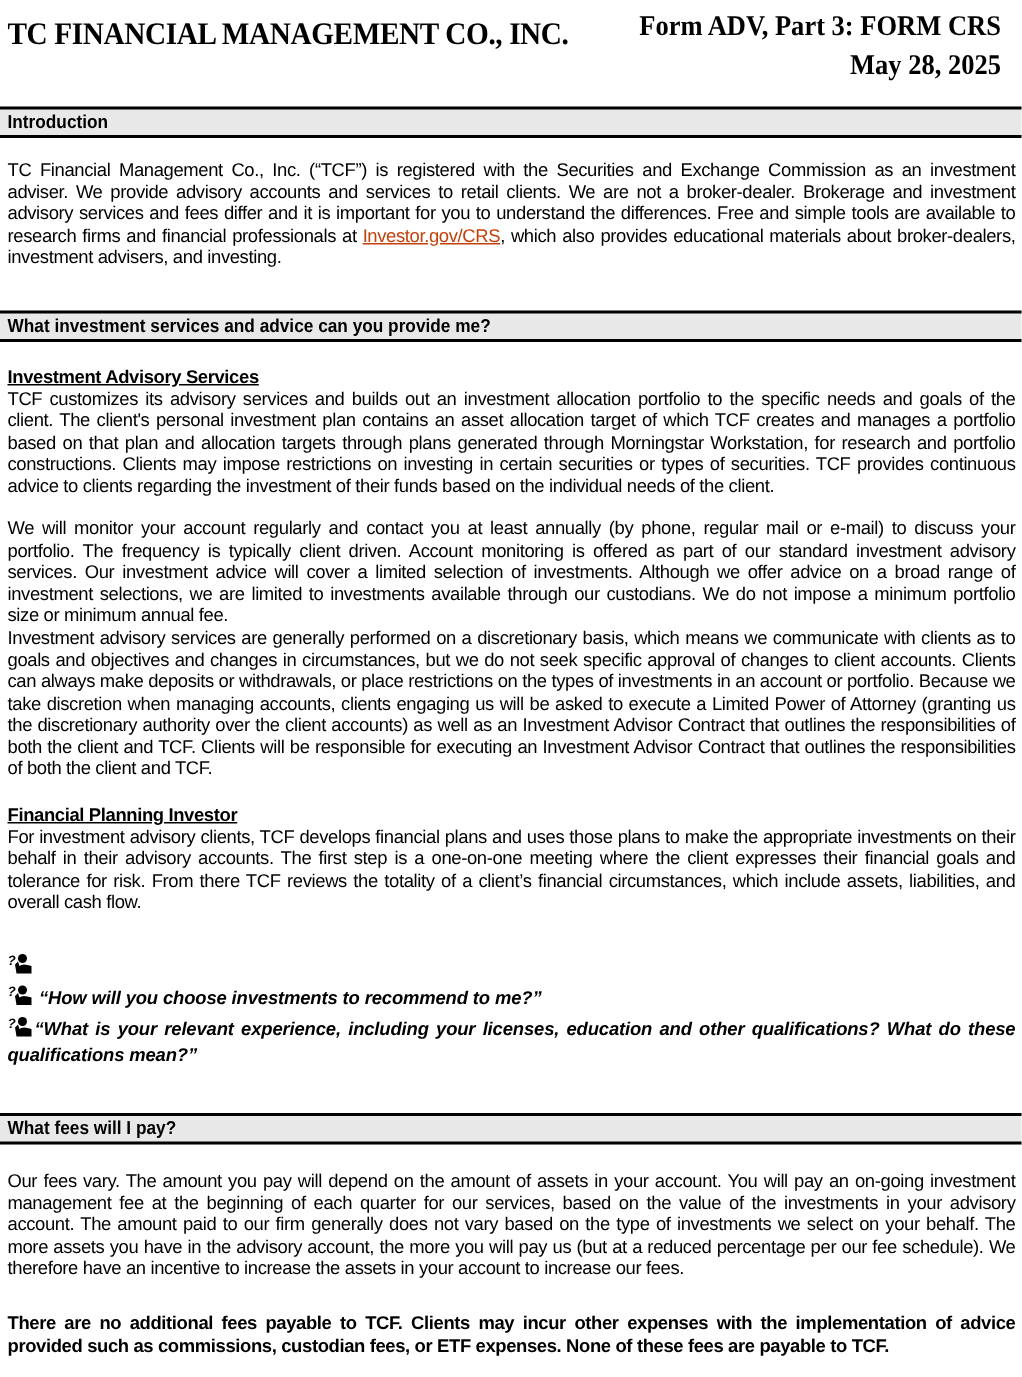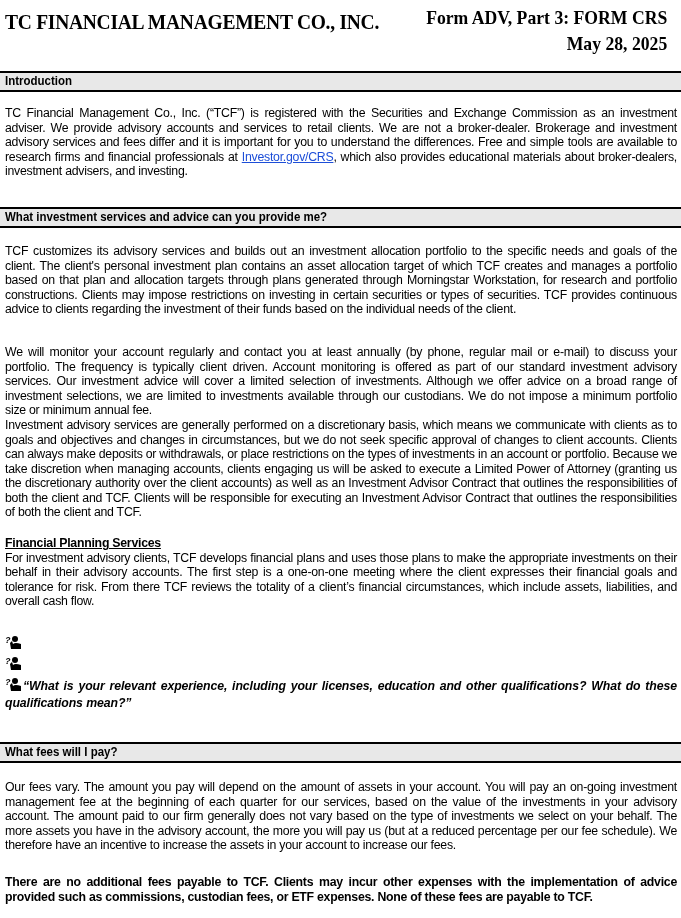--- a/index.html
+++ b/index.html
@@ -25,21 +25,21 @@
       padding-left: 5px; box-sizing: content-box;
       white-space: nowrap;
     }
     .section-bar span { display: inline-block; transform: scaleX(0.92); transform-origin: left center; }
     .para {
       position: absolute; left: 5px; width: 672px;
       font-size: 12.3px; line-height: 14.5px; text-align: justify;
       letter-spacing: -0.25px;
     }
     .subhead { font-weight: bold; text-decoration: underline; display: block; text-align: left; }
-    a.link { color: #1d4ed8; text-decoration: underline; }
+    a.link { color: #c2410c; text-decoration: underline; }
     .question {
       position: absolute; left: 5px; width: 672px;
       font-size: 12.3px; line-height: 17px; font-weight: bold; font-style: italic;
       text-align: justify; letter-spacing: -0.1px;
     }
     .q-icon {
       display: inline-block; width: 18px; height: 15px; vertical-align: -2px; margin-right: 3px;
     }
     .q-icon svg { display: block; }
   </style>
@@ -58,46 +58,47 @@
   <span>Introduction</span>
 </div>
 <div class="para" style="top:106px;">
   <span>TC Financial Management Co., Inc. (“TCF”) is registered with the Securities and Exchange Commission as an investment adviser. We provide advisory accounts and services to retail clients.  We are not a broker-dealer. Brokerage and investment advisory services and fees differ and it is important for you to understand the differences. Free and simple tools are available to research firms and financial professionals at </span><a class="link" href="#">Investor.gov/CRS</a><span>, which also provides educational materials about broker-dealers, investment advisers, and investing.</span>
 </div>
 
 <div class="section-bar" style="top:207px;">
   <span>What investment services and advice can you provide me?</span>
 </div>
 <div class="para" style="top:244px;">
+  <span class="subhead">Investment Advisory Services</span>
   <span>TCF customizes its advisory services and builds out an investment allocation portfolio to the specific needs and goals of the client. The client's personal investment plan contains an asset allocation target of which TCF creates and manages a portfolio based on that plan and allocation targets through plans generated through Morningstar Workstation, for research and portfolio constructions. Clients may impose restrictions on investing in certain securities or types of securities. TCF provides continuous advice to clients regarding the investment of their funds based on the individual needs of the client.</span>
 </div>
 <div class="para" style="top:345px;">We will monitor your account regularly and contact you at least annually (by phone, regular mail or e-mail) to discuss your portfolio. The frequency is typically client driven. Account monitoring is offered as part of our standard investment advisory services. Our investment advice will cover a limited selection of investments.  Although we offer advice on a broad range of investment selections, we are limited to investments available through our custodians.  We do not impose a minimum portfolio size or minimum annual fee.</div>
 <div class="para" style="top:418px;">Investment advisory services are generally performed on a discretionary basis, which means we communicate with clients as to goals and objectives and changes in circumstances, but we do not seek specific approval of changes to client accounts.  Clients can always make deposits or withdrawals, or place restrictions on the types of investments in an account or portfolio.  Because we take discretion when managing accounts, clients engaging us will be asked to execute a Limited Power of Attorney (granting us the discretionary authority over the client accounts) as well as an Investment Advisor Contract that outlines the responsibilities of both the client and TCF.  Clients will be responsible for executing an Investment Advisor Contract that outlines the responsibilities of both the client and TCF.</div>
 <div class="para" style="top:536px;">
-  <span class="subhead">Financial Planning Services</span>
+  <span class="subhead">Financial Planning Investor</span>
   <span>For investment advisory clients, TCF develops financial plans and uses those plans to make the appropriate investments on their behalf in their advisory accounts.  The first step is a one-on-one meeting where the client expresses their financial goals and tolerance for risk.  From there TCF reviews the totality of a client’s financial circumstances, which include assets, liabilities, and overall cash flow.</span>
 </div>
 
 <div class="question" style="top:635px;">
   <span class="q-icon">
     <svg width="18" height="15" viewBox="0 0 18 15">
         <text x="0" y="8" font-size="9" font-weight="bold" font-family="Liberation Sans, sans-serif" fill="#000">?</text>
         <circle cx="10" cy="4" r="3" fill="#000"></circle>
         <path d="M5 8 L6 14 L16 14 L16 9 Q10 7 8 9 L7 6 Z" fill="#000"></path>
       </svg>
   </span>
 </div>
 <div class="question" style="top:656px;">
   <span class="q-icon">
     <svg width="18" height="15" viewBox="0 0 18 15">
         <text x="0" y="8" font-size="9" font-weight="bold" font-family="Liberation Sans, sans-serif" fill="#000">?</text>
         <circle cx="10" cy="4" r="3" fill="#000"></circle>
         <path d="M5 8 L6 14 L16 14 L16 9 Q10 7 8 9 L7 6 Z" fill="#000"></path>
       </svg>
-  </span>
+  </span><span>“How will you choose investments to recommend to me?”</span>
 </div>
 <div class="question" style="top:677px;">
   <span class="q-icon" style="margin-right:0;">
     <svg width="18" height="15" viewBox="0 0 18 15">
         <text x="0" y="8" font-size="9" font-weight="bold" font-family="Liberation Sans, sans-serif" fill="#000">?</text>
         <circle cx="10" cy="4" r="3" fill="#000"></circle>
         <path d="M5 8 L6 14 L16 14 L16 9 Q10 7 8 9 L7 6 Z" fill="#000"></path>
       </svg>
   </span><span>“What is your relevant experience, including your licenses, education and other qualifications? What do these qualifications mean?”</span>
 </div>

